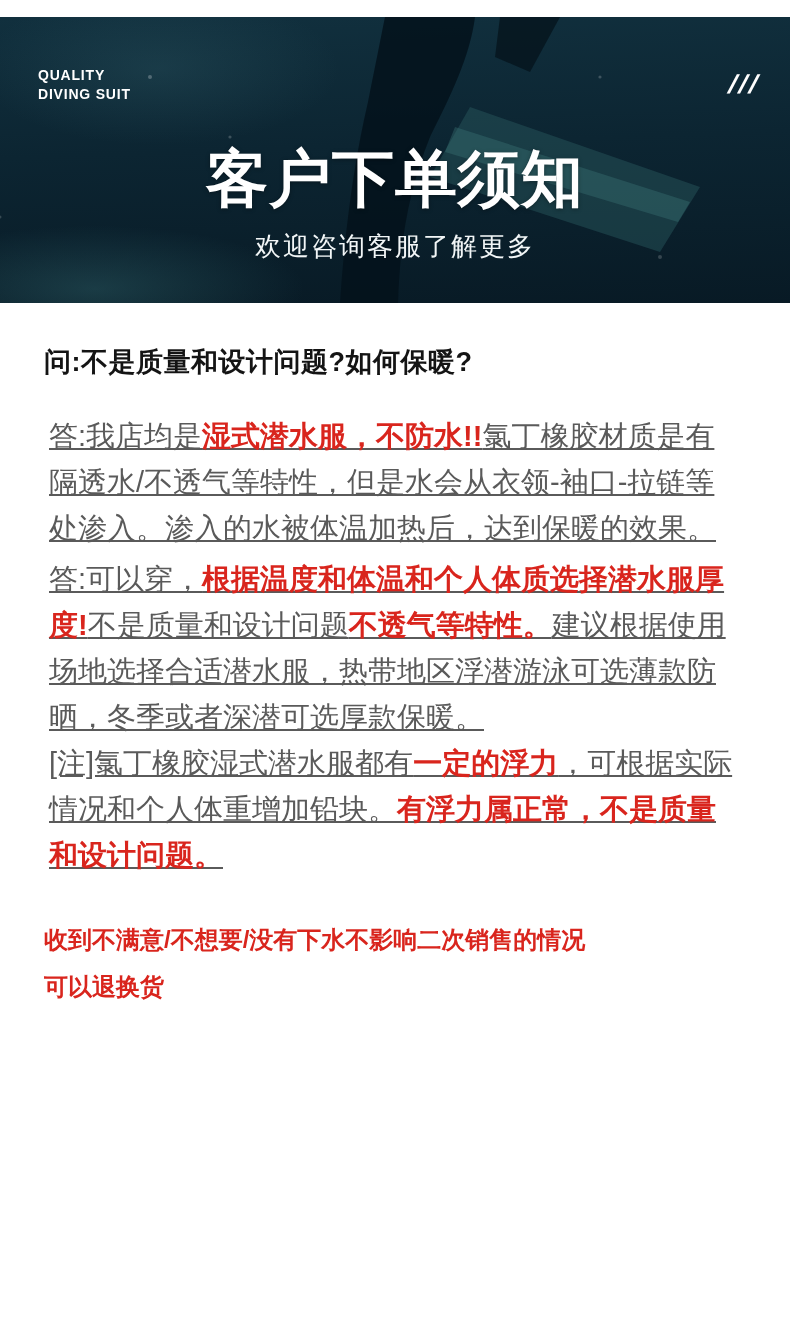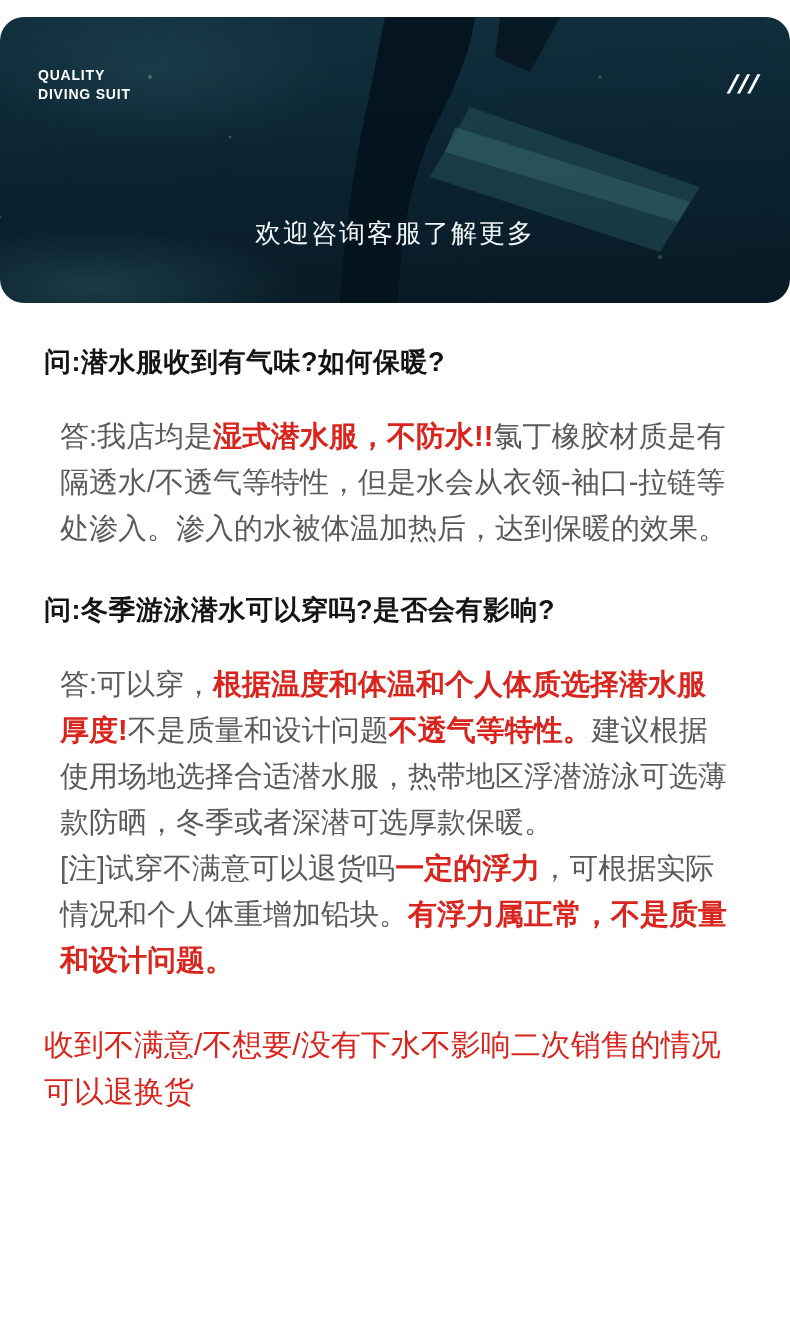--- a/index.html
+++ b/index.html
@@ -12,21 +12,20 @@
   
   .banner {
     position: relative;
     margin-top: 17px;
     width: 790px; height: 286px;
     overflow: hidden;
     background:
       radial-gradient(ellipse 300px 90px at 12% 95%, rgba(70,140,145,0.28), rgba(70,140,145,0) 70%),
       radial-gradient(ellipse 260px 110px at 20% 18%, rgba(80,140,150,0.16), rgba(80,140,150,0) 70%),
       linear-gradient(178deg, #11303e 0%, #0c2532 45%, #081a25 100%);
-    border-radius: 24px;
   }
   .banner svg.scene { position: absolute; inset: 0; }
   .brand {
     position: absolute; left: 38px; top: 49px;
     color: #ffffff; font-weight: bold;
     font-size: 14px; line-height: 19px; letter-spacing: 0.8px;
   }
   .slashes {
     position: absolute; right: 30px; top: 52px;
     color: #ffffff; font-weight: 900; font-style: italic;
@@ -34,40 +33,40 @@
     transform: skewX(-8deg);
   }
   .banner-title {
     position: absolute; left: 0; top: 126px; width: 100%;
     text-align: center; color: #ffffff;
     font-size: 62px; line-height: 72px; font-weight: bold;
     letter-spacing: 1px;
     text-shadow: 0 1px 4px rgba(0,0,0,0.35);
   }
   .banner-subtitle {
-    position: absolute; left: 0; top: 199px; width: 100%;
+    position: absolute; left: 0; top: 212px; width: 100%;
     text-align: center; color: #f2f6f7;
     font-size: 26px; line-height: 34px; letter-spacing: 2px;
   }
   
   main { padding: 0 44px; }
   h2.question {
     font-size: 27px; line-height: 34px;
     font-weight: bold; color: #141414;
     margin: 42px 0 34px 0;
     letter-spacing: 0.5px;
   }
   p.answer {
     font-size: 29px; line-height: 46px;
-    color: #5a5a5a; margin: 16px;
+    color: #5a5a5a; margin: 5px; text-decoration: underline;
   }
   .em-red { color: #d9251d; font-weight: bold; }
   p.footer-notice {
-    font-size: 30px; line-height: 47px;
-    font-weight: normal; color: #d9251d;
+    font-size: 24px; line-height: 47px;
+    font-weight: bold; color: #d9251d;
     margin: 38px 0 0 0;
     white-space: pre-line;
   }
 </style>
 </head>
 <body>
 
 <header class="banner">
 
   <svg class="scene" width="790" height="286" viewBox="0 0 790 286" aria-hidden="true">
@@ -79,27 +78,27 @@
     <circle cx="230" cy="120" r="1.6" fill="#ffffff" opacity="0.2"></circle>
     <circle cx="600" cy="60" r="1.6" fill="#ffffff" opacity="0.2"></circle>
     <circle cx="660" cy="240" r="2" fill="#ffffff" opacity="0.18"></circle>
     <circle cx="90, " cy="200" r="1.5" fill="#ffffff" opacity="0.18"></circle>
   </svg>
   <div class="brand">
     <div>QUALITY</div>
     <div>DIVING SUIT</div>
   </div>
   <div class="slashes">///</div>
+  <div class="banner-title">客户下单须知</div>
   <div class="banner-subtitle">欢迎咨询客服了解更多</div>
 </header>
 
 <main>
 
-<h2 class="question">问:潜水服收到有气味?如何保暖?</h2>
+<h2 class="question">问:不是质量和设计问题?如何保暖?</h2>
     <p class="answer"><span>答:我店均是</span><span class="em-red">湿式潜水服，不防水!!</span><span>氯丁橡胶材质是有隔透水/不透气等特性，但是水会从衣领-袖口-拉链等处渗入。渗入的水被体温加热后，达到保暖的效果。</span></p>
-    <h2 class="question">问:冬季游泳潜水可以穿吗?是否会有影响?</h2>
-    <p class="answer"><span>答:可以穿，</span><span class="em-red">根据温度和体温和个人体质选择潜水服厚度!</span><span>不是质量和设计问题</span><span class="em-red">不透气等特性。</span><span>建议根据使用场地选择合适潜水服，热带地区浮潜游泳可选薄款防晒，冬季或者深潜可选厚款保暖。</span><br><span>[注]试穿不满意可以退货吗</span><span class="em-red">一定的浮力</span><span>，可根据实际情况和个人体重增加铅块。</span><span class="em-red">有浮力属正常，不是质量和设计问题。</span></p>
+    <p class="answer"><span>答:可以穿，</span><span class="em-red">根据温度和体温和个人体质选择潜水服厚度!</span><span>不是质量和设计问题</span><span class="em-red">不透气等特性。</span><span>建议根据使用场地选择合适潜水服，热带地区浮潜游泳可选薄款防晒，冬季或者深潜可选厚款保暖。</span><br><span>[注]氯丁橡胶湿式潜水服都有</span><span class="em-red">一定的浮力</span><span>，可根据实际情况和个人体重增加铅块。</span><span class="em-red">有浮力属正常，不是质量和设计问题。</span></p>
   </main>
 
 <footer style="padding:0 44px;">
   <p class="footer-notice">收到不满意/不想要/没有下水不影响二次销售的情况
 可以退换货</p>
 </footer>
 
 </body></html>

